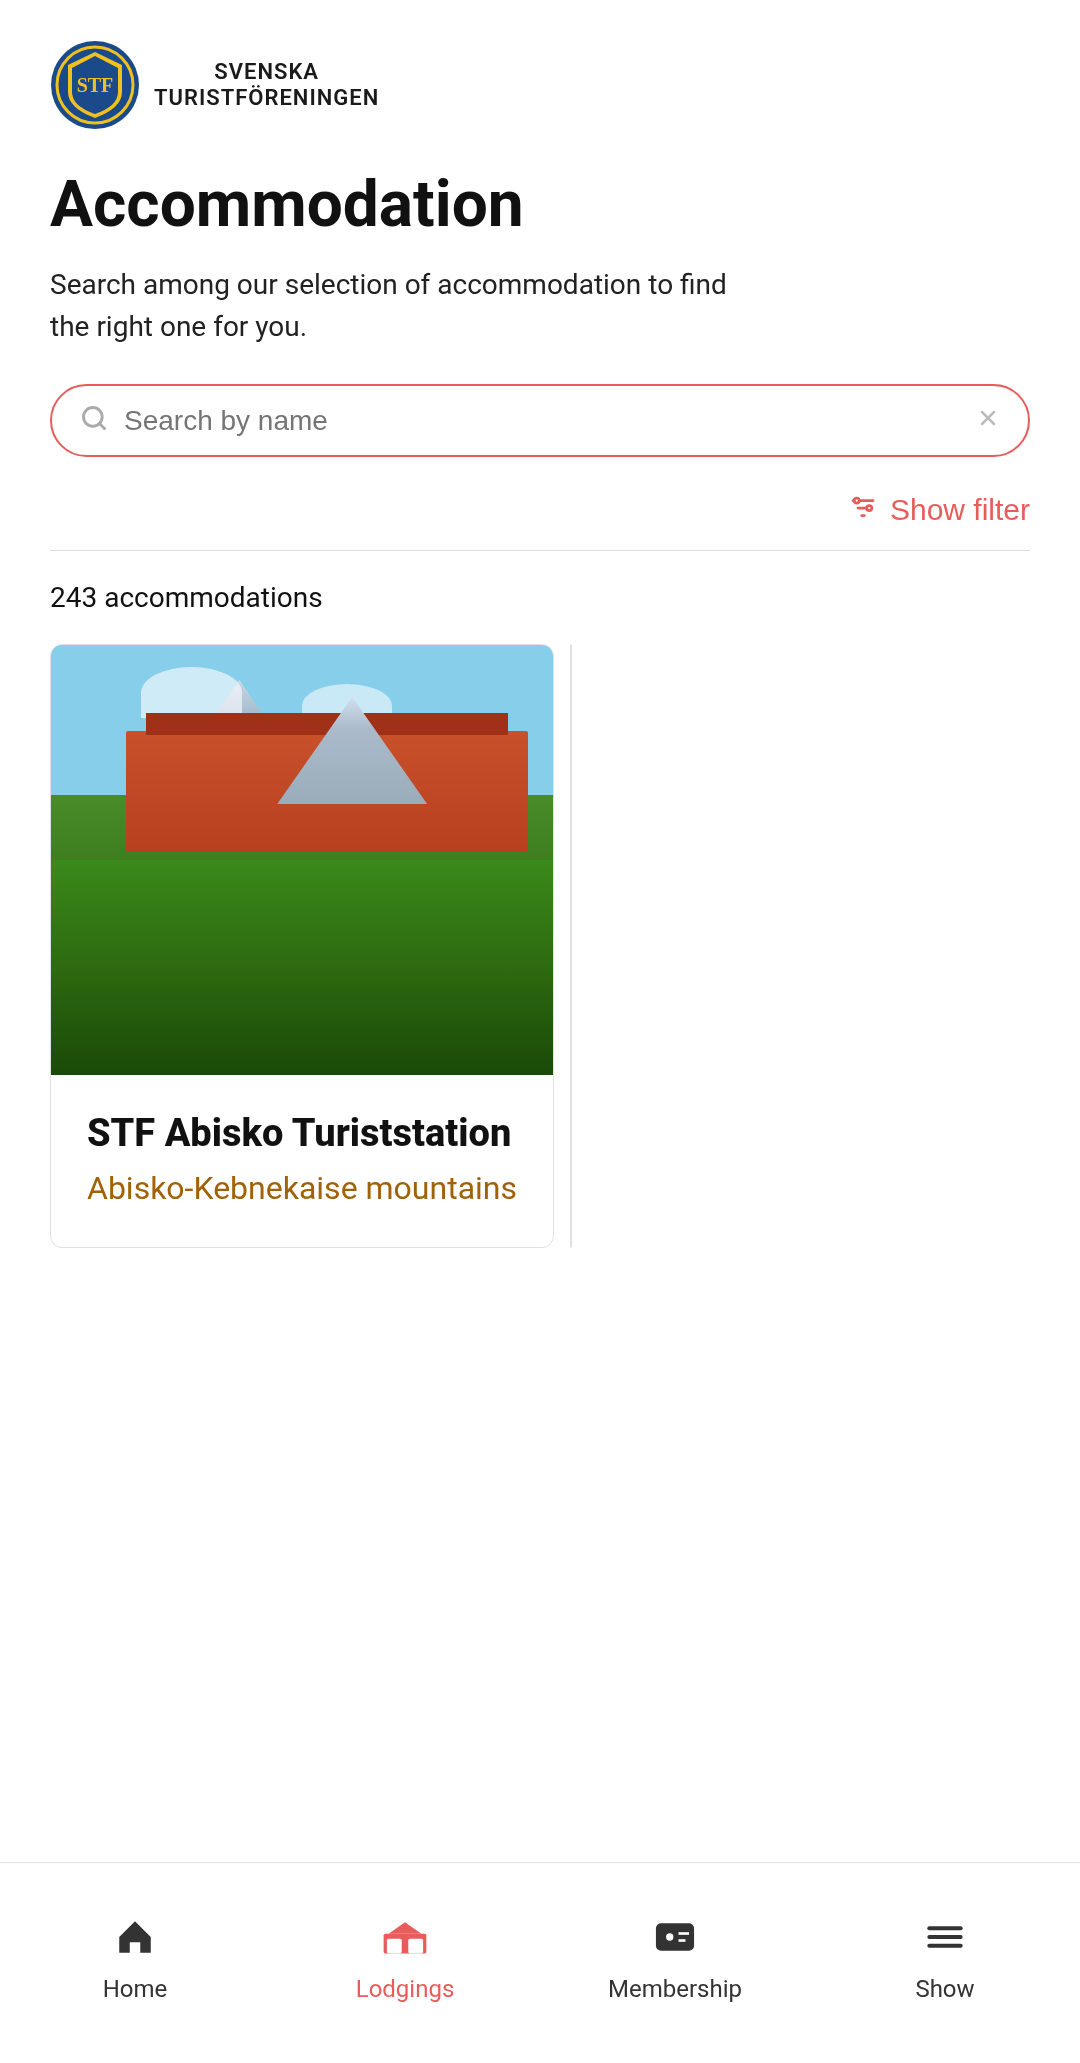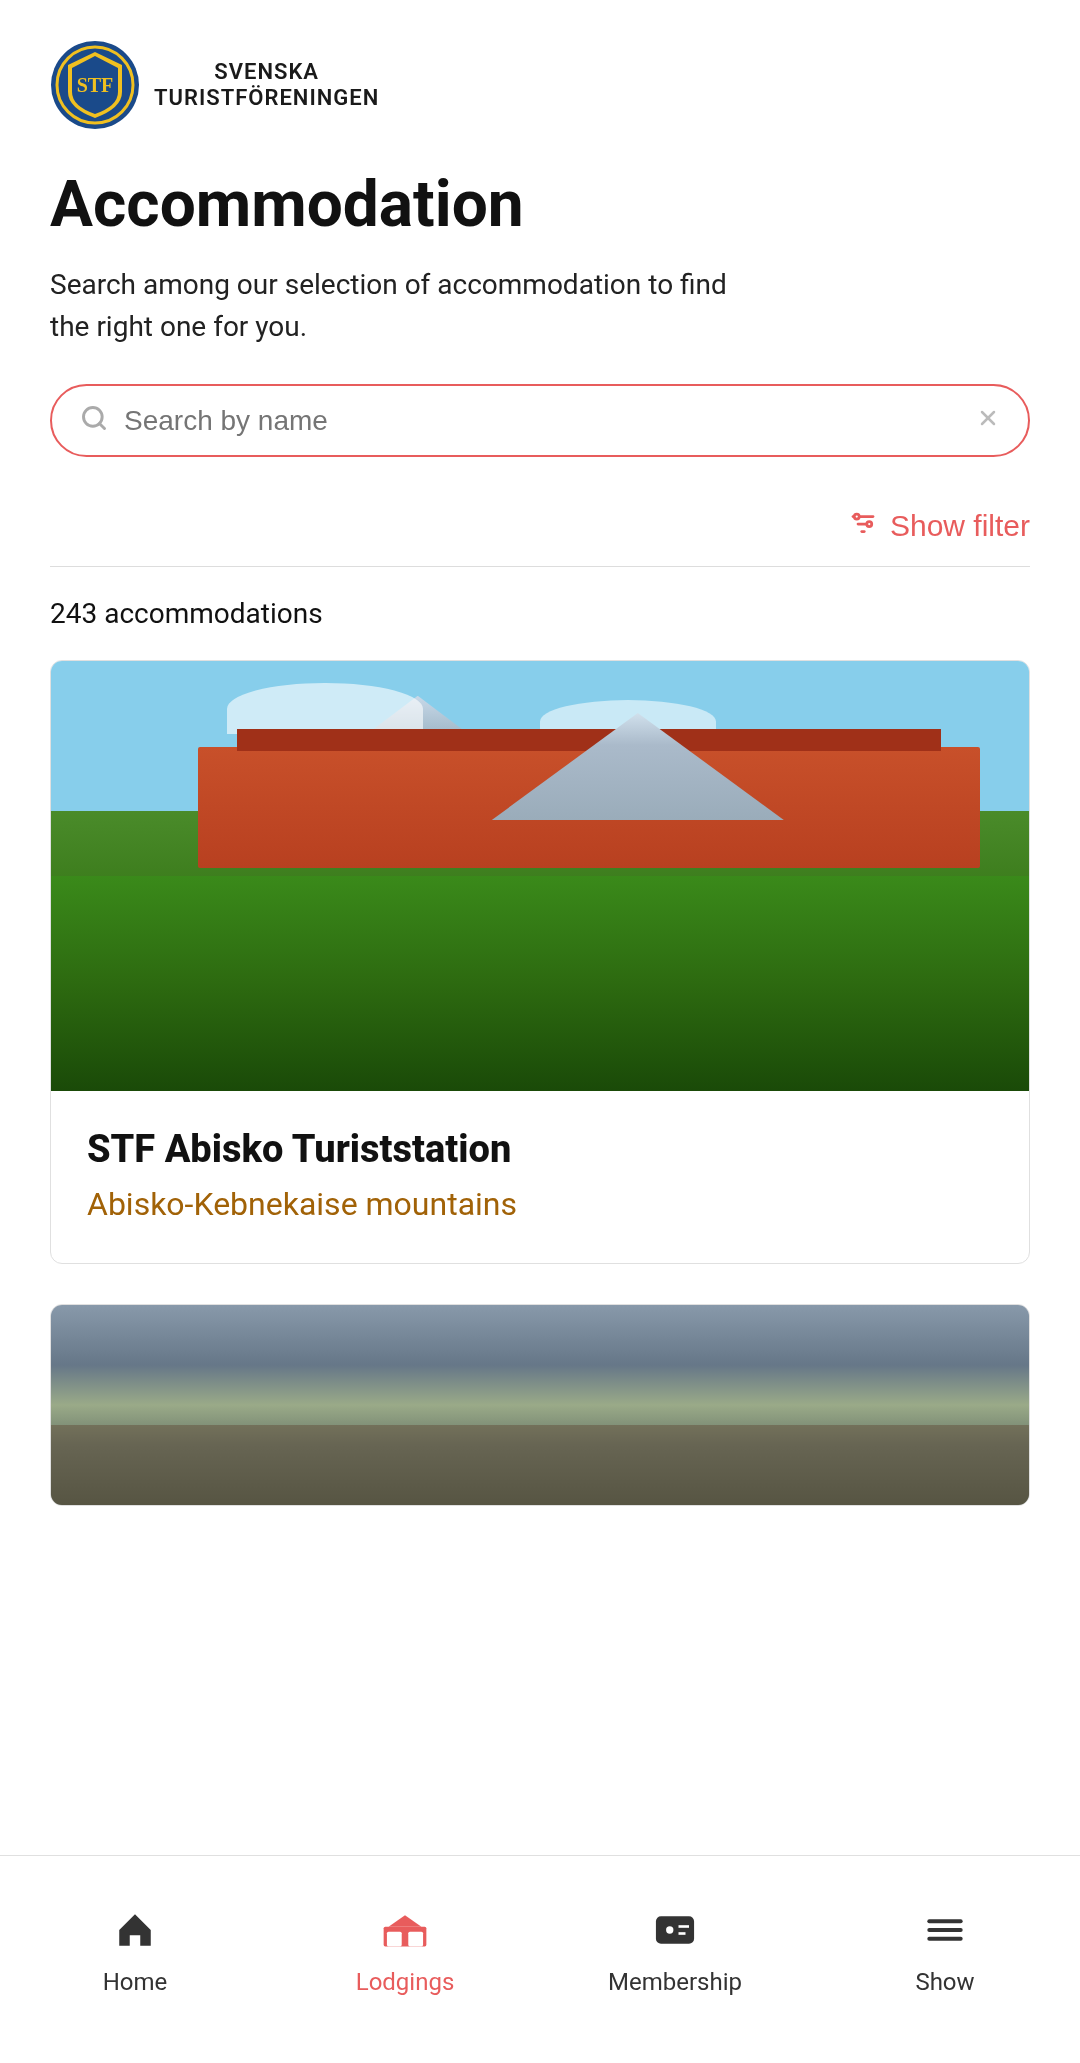--- a/index.html
+++ b/index.html
@@ -61,21 +61,21 @@
       font-size: 28px;
       color: #222;
       line-height: 1.5;
       margin-bottom: 36px;
       max-width: 680px;
     }
 
     
     .search-container {
       position: relative;
-      margin-bottom: 36px;
+      margin-bottom: 20px;
     }
     .search-input-wrapper {
       display: flex;
       align-items: center;
       border: 2px solid #e85c5c;
       border-radius: 50px;
       padding: 18px 28px;
       background: #fff;
       gap: 16px;
     }
@@ -125,21 +125,21 @@
     
     .results-count {
       font-size: 28px;
       color: #111;
       margin-bottom: 30px;
     }
 
     
     .cards-container {
       display: flex;
-      flex-direction: column;
+      flex-direction: row;
       gap: 16px;
     }
 
     .card {
       border: 1px solid #e0e0e0;
       border-radius: 12px;
       overflow: hidden;
       margin-bottom: 24px;
       cursor: pointer;
       background: #fff;
@@ -253,21 +253,21 @@
       line-height: 1.2;
     }
     .card-subtitle {
       font-size: 32px;
       color: #a16207;
     }
 
     
     .bottom-nav {
       position: fixed;
-      bottom: 15px;
+      bottom: 8px;
       left: 50%;
       transform: translateX(-50%);
       width: 1080px;
       background: #fff;
       border-top: 1px solid #e0e0e0;
       display: flex;
       height: 193px;
     }
     .nav-item {
       flex: 1;

